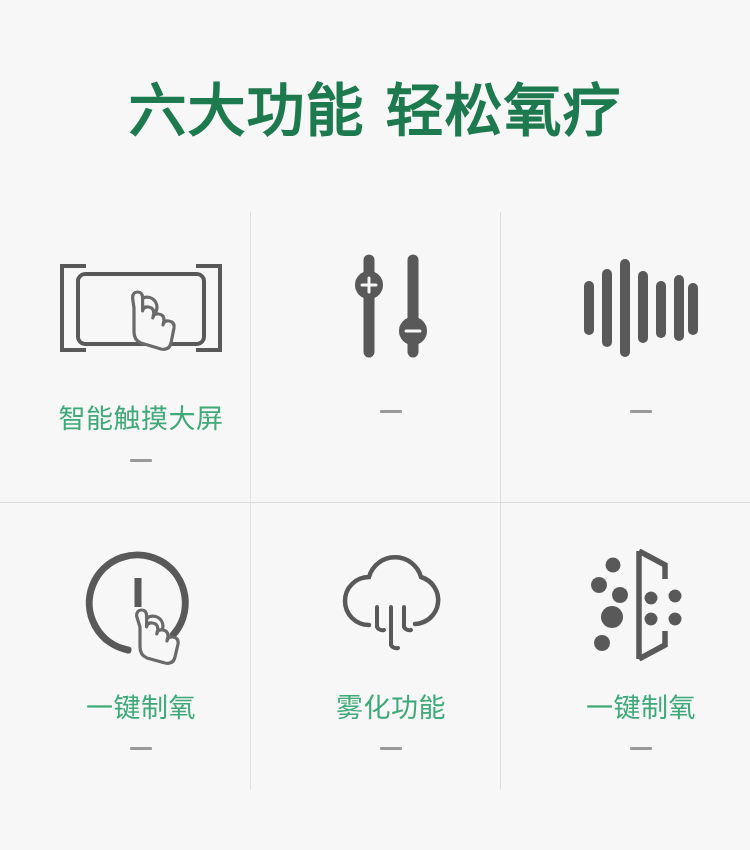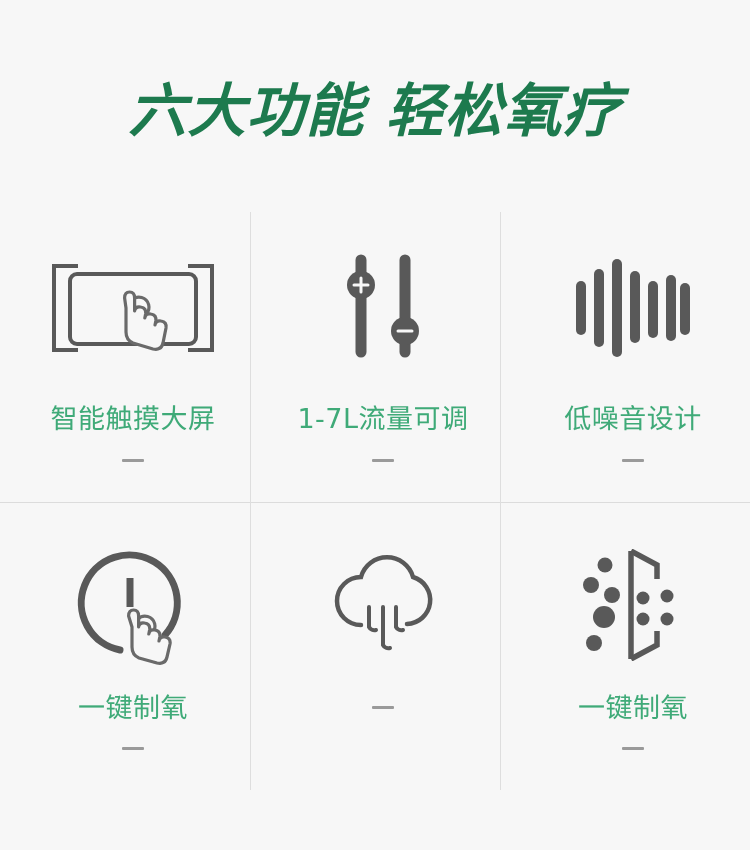--- a/index.html
+++ b/index.html
@@ -27,28 +27,27 @@
     top: 78px;
     left: 0;
     width: 750px;
     text-align: center;
     color: #1d7a4e;
     font-size: 58px;
     font-weight: 700;
     letter-spacing: 1px;
     line-height: 1.15;
     white-space: pre;
-    font-style: italic;
   }
 
   
   .grid {
     position: absolute;
     top: 205px;
-    left: 8px;
+    left: 16px;
     width: 650px;
     height: 585px;
     display: grid;
     grid-template-columns: 250px 250px 250px;
     grid-template-rows: 297px 288px;
   }
   .cell {
     position: relative;
     display: flex;
     flex-direction: column;
@@ -146,39 +145,37 @@
           </g>
           <circle cx="28" cy="33" r="14" fill="#595959"></circle>
           <g stroke="#f7f7f7" stroke-width="3" stroke-linecap="round">
             <line x1="21" y1="33" x2="35" y2="33"></line>
             <line x1="28" y1="26" x2="28" y2="40"></line>
           </g>
           <circle cx="72" cy="79" r="14" fill="#595959"></circle>
           <line x1="65" y1="79" x2="79" y2="79" stroke="#f7f7f7" stroke-width="3" stroke-linecap="round"></line>
         </svg>
       </div>
-      <div class="label">1-7L流量可调</div>
       <div class="dash"></div>
     </div>
 
     <div class="cell row1">
       <div class="icon-wrap">
         <svg width="116" height="100" viewBox="0 0 116 100">
           <g stroke="#595959" stroke-width="10" stroke-linecap="round" fill="none">
             <line x1="6" y1="28" x2="6" y2="72"></line>
             <line x1="24" y1="16" x2="24" y2="84"></line>
             <line x1="42" y1="6" x2="42" y2="94"></line>
             <line x1="60" y1="18" x2="60" y2="80"></line>
             <line x1="78" y1="28" x2="78" y2="75"></line>
             <line x1="96" y1="22" x2="96" y2="78"></line>
             <line x1="110" y1="30" x2="110" y2="72"></line>
           </g>
         </svg>
       </div>
-      <div class="label">低噪音设计</div>
       <div class="dash"></div>
     </div>
 
     <div class="cell row2">
       <div class="icon-wrap">
         <svg width="120" height="120" viewBox="0 0 120 120">
           <path d="M 47,105 A 48,48 0 1,1 92,90" fill="none" stroke="#595959" stroke-width="7" stroke-linecap="round"></path>
           <line x1="57" y1="33" x2="57" y2="62" stroke="#595959" stroke-width="7" stroke-linecap="butt"></line>
           <g transform="translate(57,74)">
             <path d="M8,0 a10,10 0 1,1 -0.2,0.2" fill="#f7f7f7" stroke="#6a6a6a" stroke-width="3.2"></path>
@@ -196,20 +193,21 @@
       <div class="icon-wrap">
         <svg width="112" height="112" viewBox="0 0 112 112">
           <path d="M34,76 a24,24 0 0,1 0,-48 a27,27 0 0,1 52,0 a24,24 0 0,1 -6,47" fill="none" stroke="#595959" stroke-width="4.5" stroke-linecap="round"></path>
           <g fill="none" stroke="#595959" stroke-width="4" stroke-linecap="round">
             <path d="M42,58 L42,78 a6,6 0 0,0 7,3"></path>
             <path d="M56,58 L56,96 a6,6 0 0,0 7,3"></path>
             <path d="M69,58 L69,78 a6,6 0 0,0 7,3"></path>
           </g>
         </svg>
       </div>
+      <div class="label">雾化功能</div>
       <div class="dash"></div>
     </div>
 
     <div class="cell row2">
       <div class="icon-wrap">
         <svg width="108" height="112" viewBox="0 0 108 112">
           <g fill="#595959">
             <circle cx="26" cy="16" r="7.5"></circle>
             <circle cx="12" cy="36" r="8"></circle>
             <circle cx="33" cy="46" r="8"></circle>

